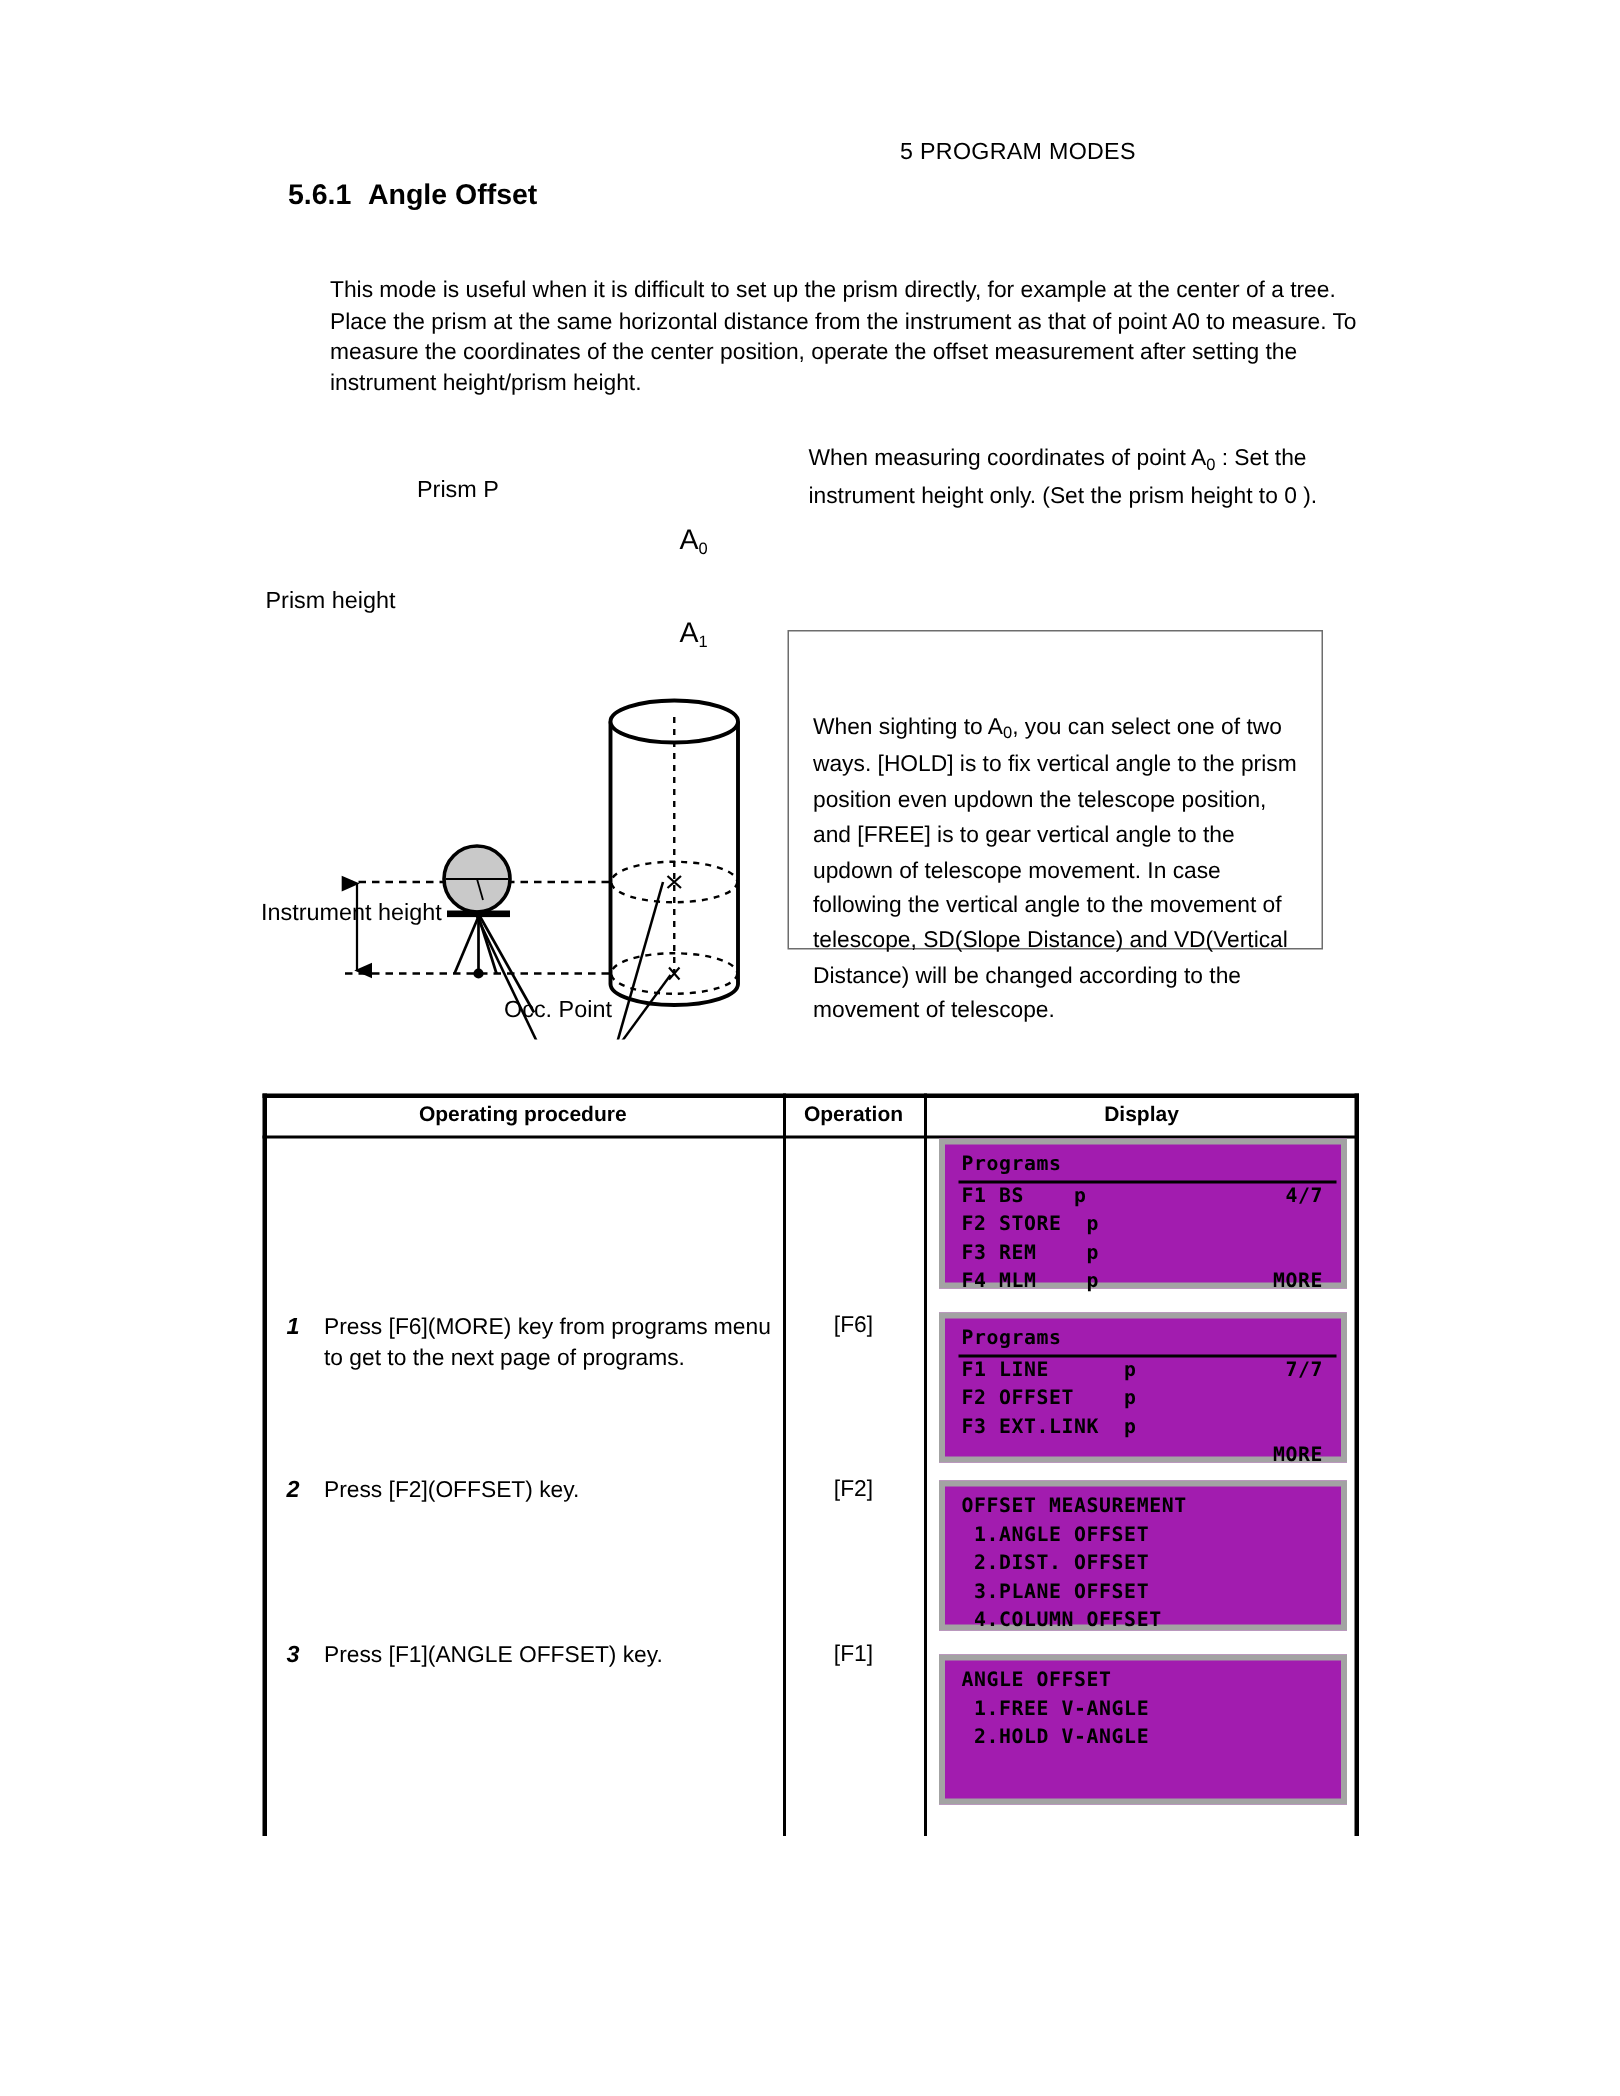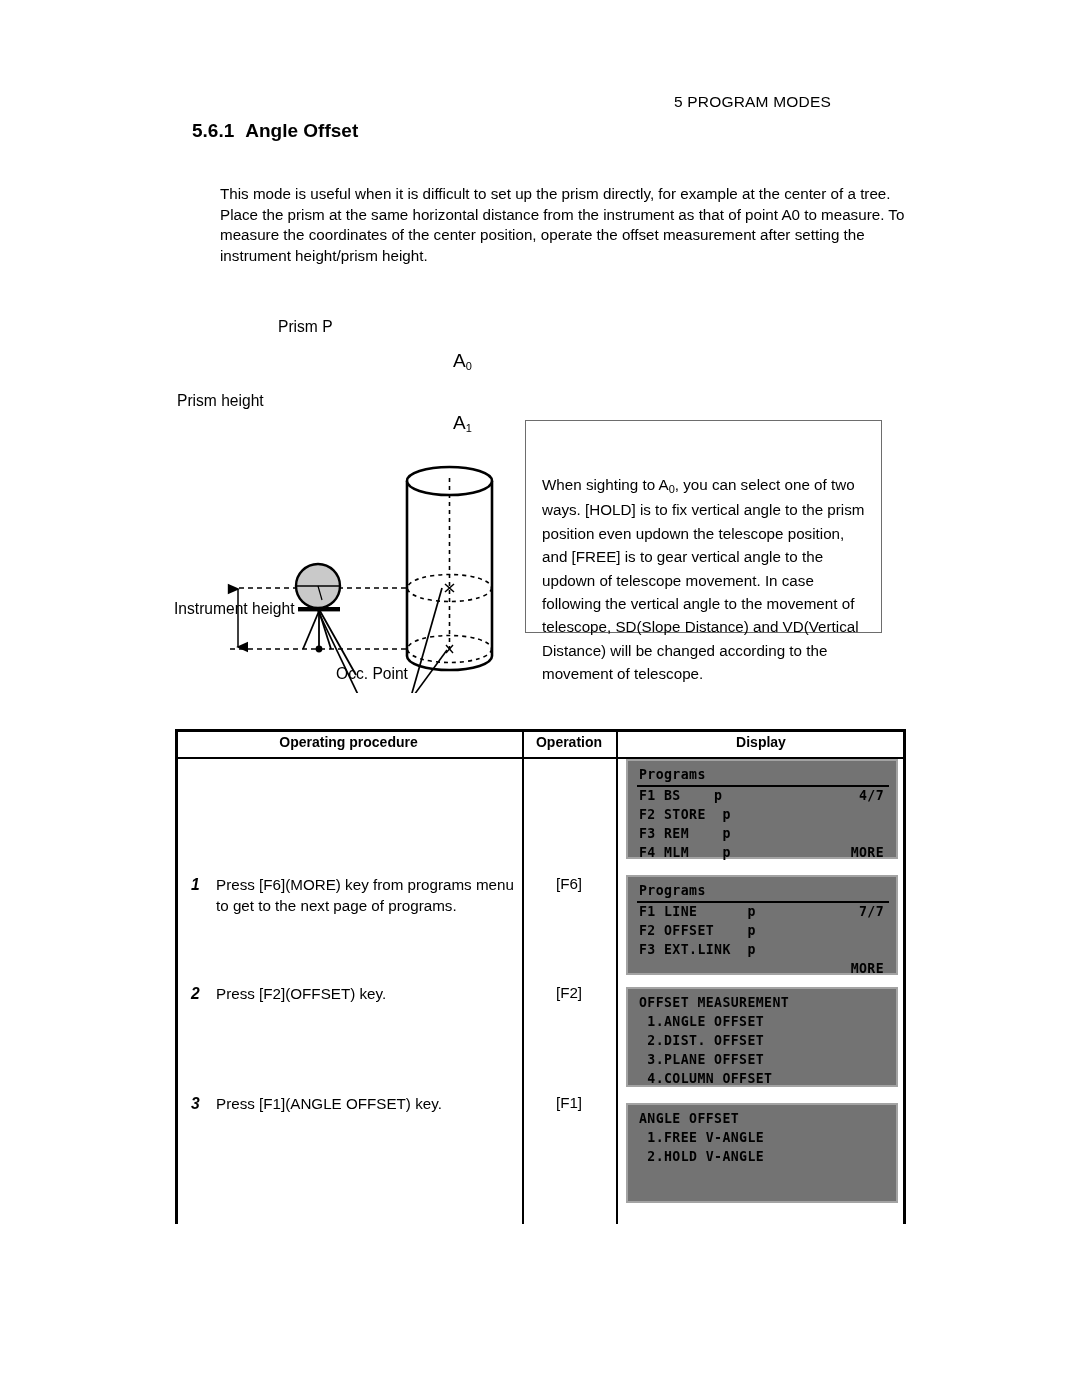--- a/index.html
+++ b/index.html
@@ -21,21 +21,21 @@
     width: 1080px;
     height: 1397px;
   }
 
   
   .running-head {
     position: absolute;
     left: 600px;
     top: 93px;
     width: 305px;
-    text-align: center;
+    text-align: left;
     font-size: 15.5px;
     letter-spacing: 0.2px;
   }
 
   .section-title {
     position: absolute;
     left: 192px;
     top: 120px;
     font-size: 19px;
     font-weight: bold;
@@ -160,22 +160,22 @@
   .op {
     position: absolute;
     width: 94px;
     text-align: center;
     font-size: 15.2px;
   }
 
   
   .lcd {
     position: absolute;
-    border: 2px solid #a3a3a3;
-    background: #737373;
+    border: 4px solid #a3a3a3;
+    background: #a21caf;
     box-sizing: border-box;
     font-family: "DejaVu Sans Mono", "Liberation Mono", monospace;
     font-size: 13.2px;
     font-weight: bold;
     letter-spacing: 0.4px;
   }
   .lcd .row {
     position: absolute;
     left: 11px;
     white-space: pre;
@@ -209,20 +209,23 @@
 
   <div class="running-head">5 PROGRAM MODES</div>
 
   <div class="section-title">
     <span class="num">5.6.1</span><span>Angle Offset</span>
   </div>
 
   <div class="intro">This mode is useful when it is difficult to set up the prism directly, for example at the center of a tree. Place the prism at the same horizontal distance from the instrument as that of point A0 to measure. To measure the coordinates of the center position, operate the offset measurement after setting the instrument height/prism height.</div>
 
 
+  <div class="rt-block rt2">
+    <span>When measuring  coordinates  of point A</span><sub class="idx">0</sub><span> : Set the instrument height only. (Set the prism height to 0 ).</span>
+  </div>
 
   <div class="note-box">
     <div class="note-text">
       <span>When sighting to A</span><sub class="idx">0</sub><span>, you can select one of two ways. [HOLD] is to fix vertical angle to the prism position even updown the telescope position, and [FREE] is to gear vertical angle to the updown of telescope movement. In case following the vertical angle to the movement of telescope, SD(Slope Distance) and VD(Vertical Distance) will be changed according to the movement of telescope.</span>
     </div>
   </div>
 
   <div class="diagram">
     <svg width="350" height="465" viewBox="0 0 350 465" xmlns="http://www.w3.org/2000/svg">
       <defs>

